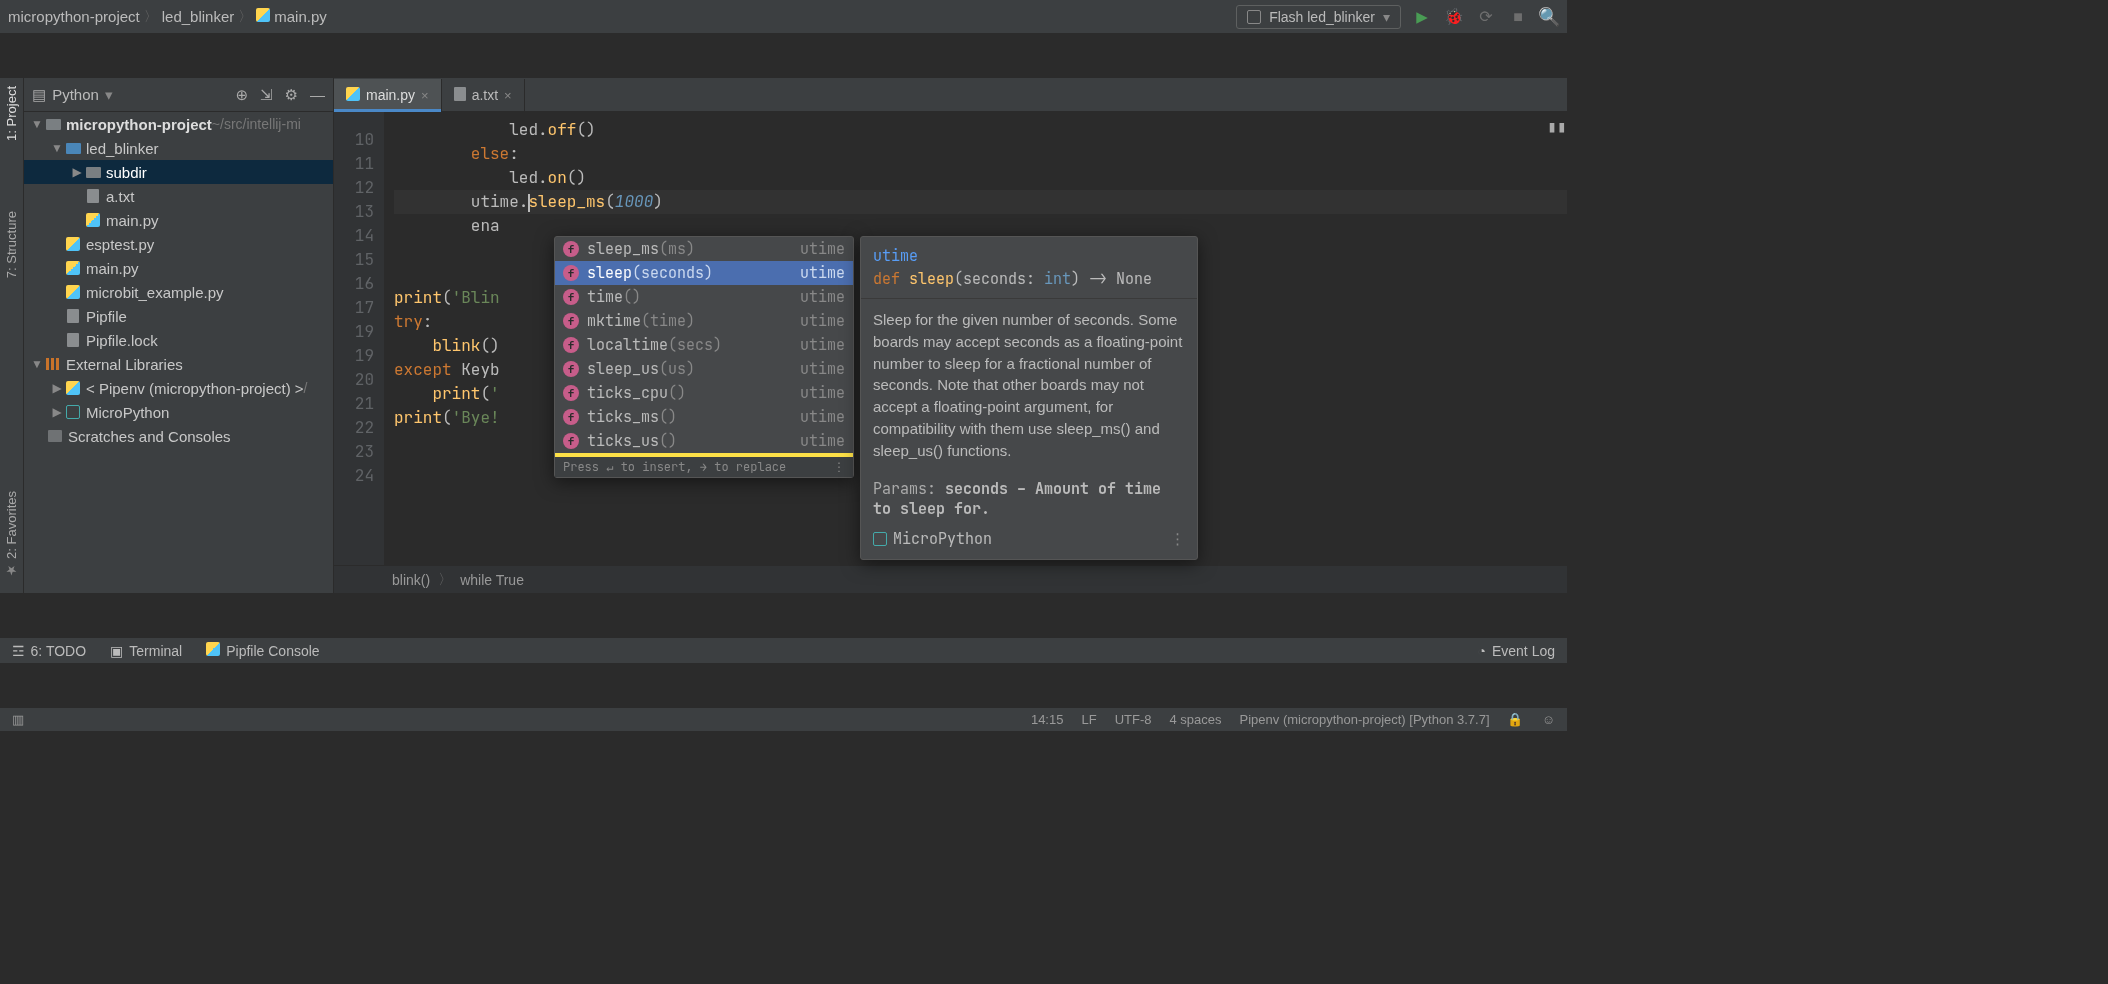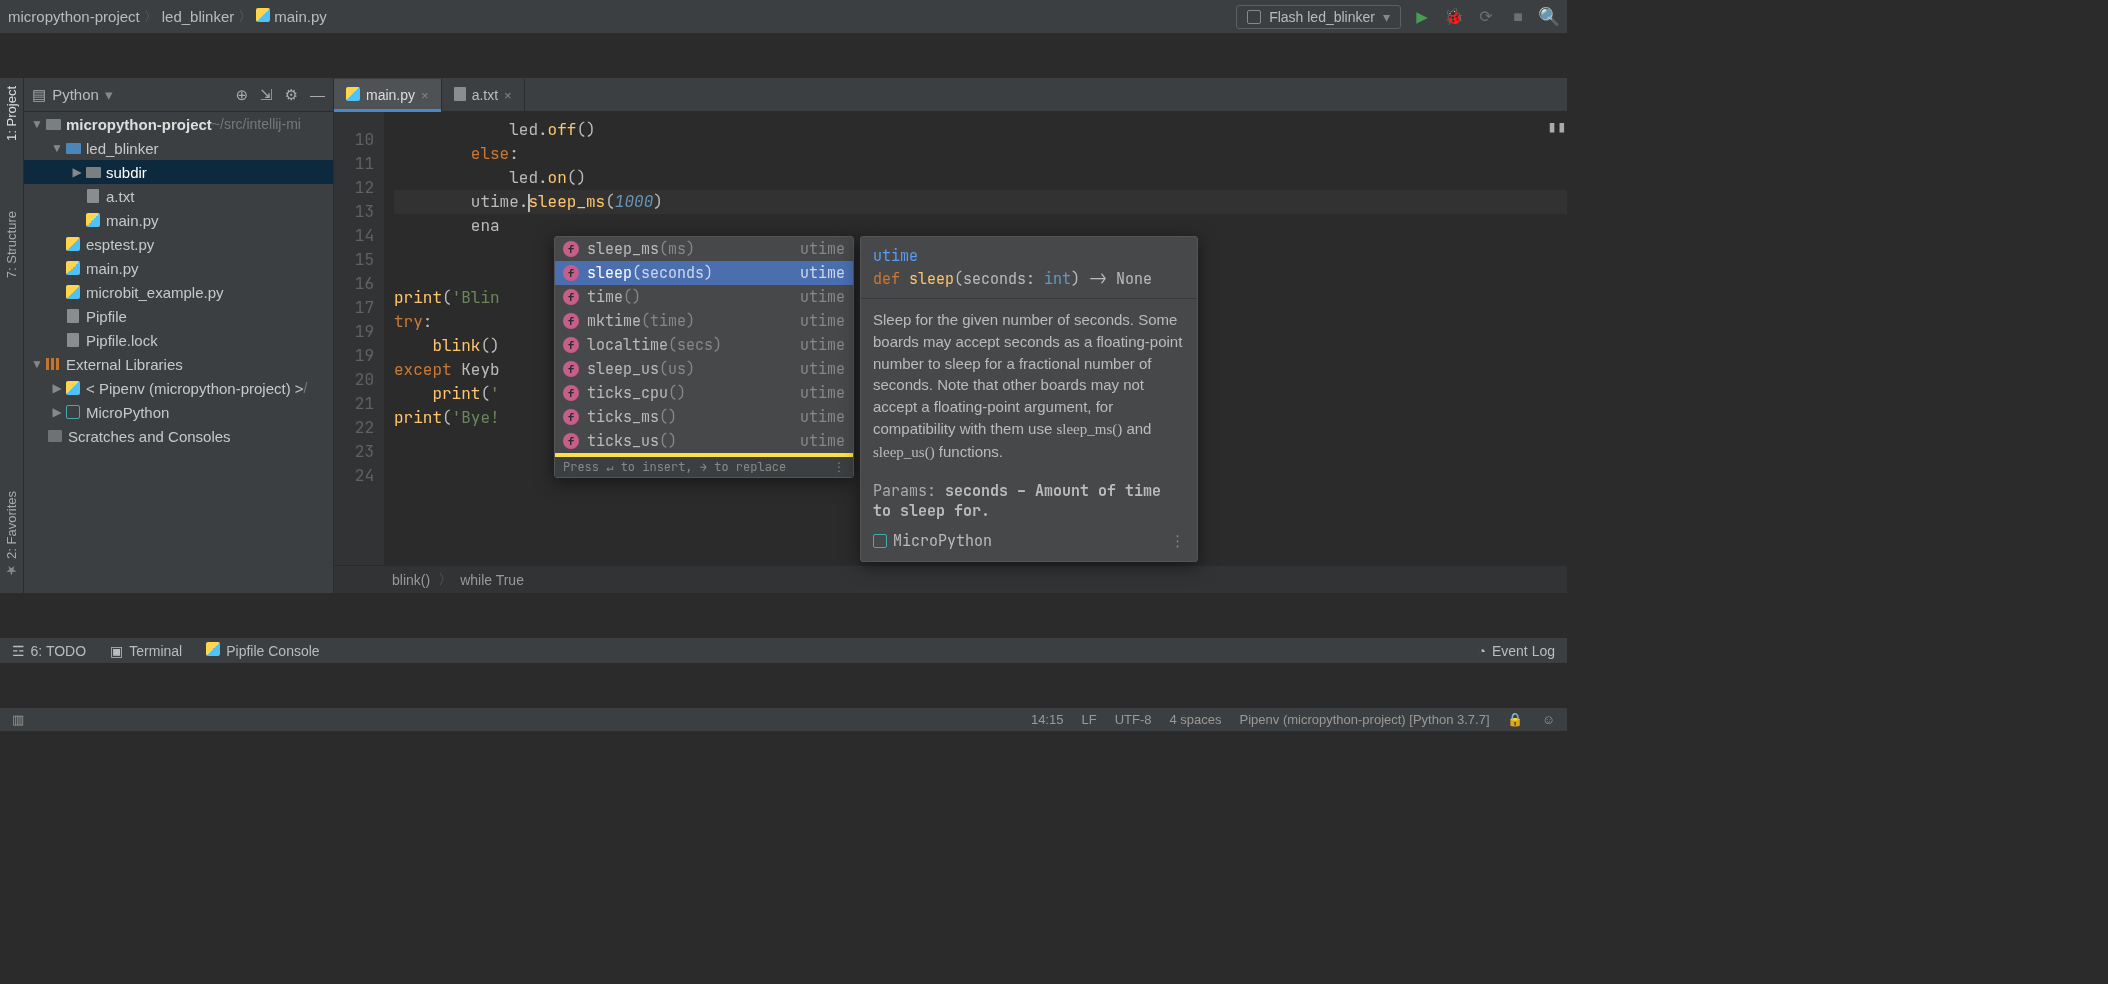--- a/index.html
+++ b/index.html
@@ -162,21 +162,21 @@
 }
 .doc-head {
   padding: 8px 12px; border-bottom:1px solid #3a3a3a;
   font-family:"JetBrains Mono",monospace; font-size:15px; line-height:1.5;
 }
 .doc-link { color:#589df6; }
 .doc-kw { color:#cc7832; }
 .doc-fn { color:#ffc66d; }
 .doc-type { color:#6897bb; }
 .doc-body { padding: 10px 12px; font-family:sans-serif; color:#bbb; line-height:1.45; }
-.doc-code { font-family:Liberation Serif, serif; color:#bbb; }
+.doc-code { font-family:Liberation Sans, sans-serif; color:#bbb; }
 .doc-params { padding: 8px 12px 4px; color:#aaa; }
 .doc-params b { font-weight:bold; color:#bbb; }
 .doc-foot { padding: 6px 12px 10px; display:flex; align-items:center; color:#bbb; gap:6px; }
 .doc-foot .more { margin-left:auto; color:#888; }
 
 
 .crumbbar {
   height: 28px; display:flex; align-items:center; gap:8px;
   padding-left: 58px; color:#999; font-size:14px;
   border-top: 1px solid #2b2b2b; background:#313335;

